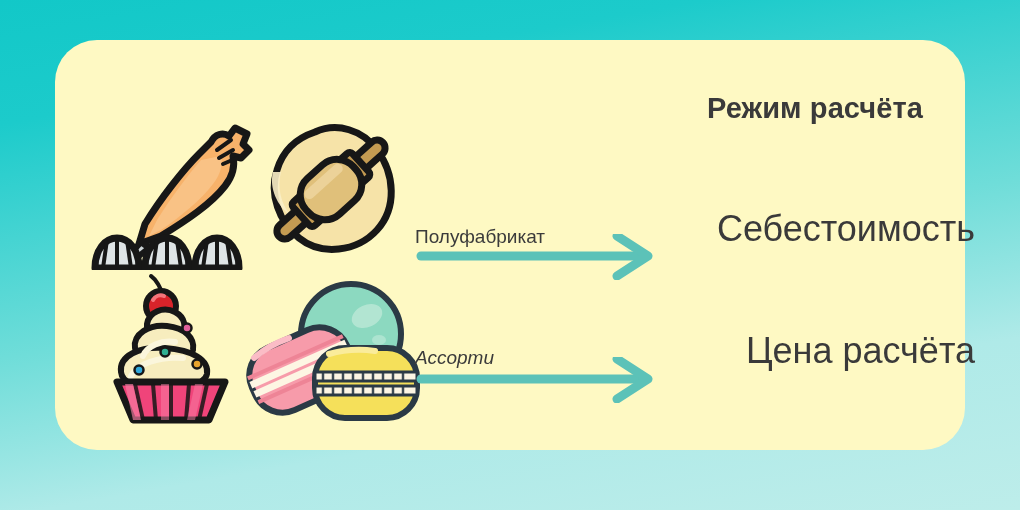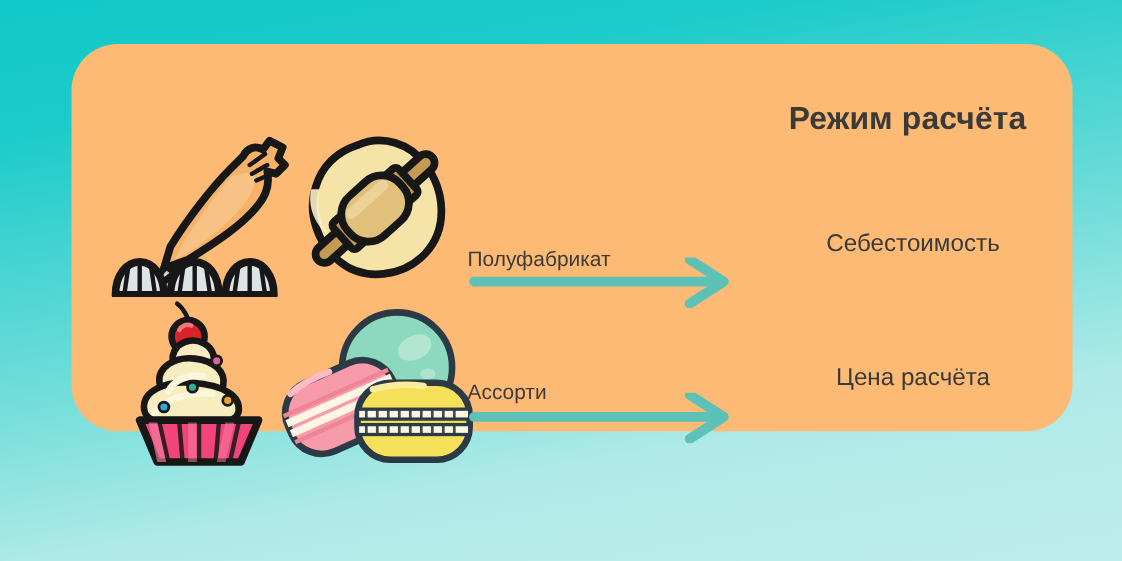--- a/index.html
+++ b/index.html
@@ -10,25 +10,25 @@
   }
   body {
     font-family: "Liberation Sans", sans-serif;
     background: linear-gradient(170deg, #12C8C8 0%, #1CCBCB 18%, #6FDDD9 52%, #AFEAE8 75%, #BDEDEA 100%);
     position: relative;
   }
 
   
   #card {
     position: absolute;
-    left: 65px;
+    left: 55px;
     top: 40px;
     width: 910px;
-    height: 352px;
-    background: #fdba74;
+    height: 410px;
+    background: #fef9c3;
     border-radius: 42px;
   }
 
   
   #title {
     position: absolute;
     left: 610px;
     top: 52px;
     width: 300px;
     text-align: center;
@@ -42,21 +42,21 @@
   
   .illu { position: absolute; }
   #illu-piping   { left: 28px;  top: 80px;  width: 178px; height: 150px; }
   #illu-rollpin  { left: 196px; top: 78px;  width: 168px; height: 152px; }
   #illu-cupcake  { left: 36px;  top: 232px; width: 160px; height: 152px; }
   #illu-macarons { left: 186px; top: 238px; width: 184px; height: 146px; }
 
   
   .arrow-row { position: absolute; }
   #row-1 { left: 360px; top: 152px; width: 245px; height: 88px; }
-  #row-2 { left: 360px; top: 275px; width: 245px; height: 88px; }
+  #row-2 { left: 360px; top: 275px; width: 245px; height: 88px; font-style: italic; }
 
   .arrow-label {
     position: absolute;
     bottom: 32px;
     width: 100%;
     text-align: left;
     font-size: 19px;
     color: #3B3B3B;
     white-space: nowrap;
   }
@@ -68,22 +68,22 @@
     bottom: 0;
     width: 245px;
     height: 46px;
   }
 
   
   .outcome {
     position: absolute;
     left: 610px;
     width: 310px;
-    text-align: center;
-    font-size: 22px;
+    text-align: right;
+    font-size: 36px;
     color: #3A3A3A;
     white-space: nowrap;
   }
   #outcome-1 { top: 168px; }
   #outcome-2 { top: 290px; }
 </style>
 </head>
 <body>
 
 <div id="card">

